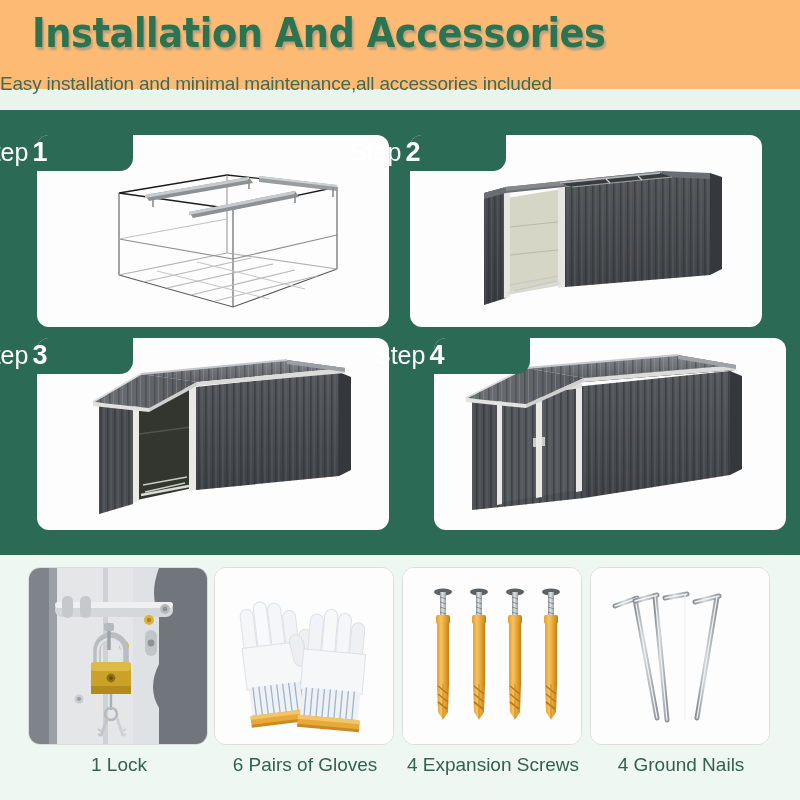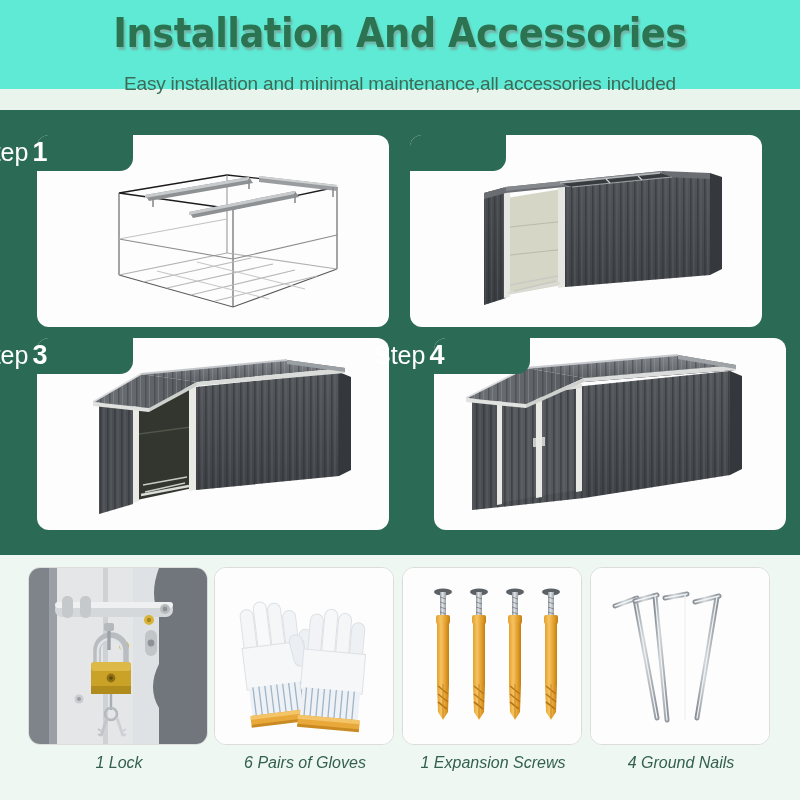--- a/index.html
+++ b/index.html
@@ -11,22 +11,21 @@
     height: 800px;
     background: #e9f5ec;
     font-family: "Liberation Sans", sans-serif;
     overflow: hidden;
     position: relative;
   }
 
   
   .header {
     height: 89px;
-    background: #5eead4;
-    text-align: center;
+    background: #fdba74;
     padding-top: 12px;
     box-sizing: border-box;
   }
   .title {
     font-family: "DejaVu Sans", sans-serif;
     font-size: 40px;
     font-weight: bold;
     color: #2b7351;
     letter-spacing: -0.5px;
     transform: scaleX(0.92);
@@ -132,24 +131,23 @@
     height: 178px;
     background: #fdfdfd;
     border: 1px solid #dcdcdc;
     border-radius: 12px;
     box-sizing: border-box;
     overflow: hidden;
     position: relative;
   }
   .acc-caption {
     margin-top: 9px;
-    font-size: 16px;
+    font-size: 19px;
     color: #33604f;
     white-space: nowrap;
-    font-style: italic;
   }
 </style>
 </head>
 <body>
 
 <div class="header">
   <div class="title">Installation And Accessories</div>
   <div class="subtitle">Easy installation and minimal maintenance,all accessories included</div>
 </div>
 
@@ -252,20 +250,23 @@
           <path d="M162 52 L262 42" stroke="#9fa3a6" stroke-width="1.2" fill="none"></path>
           <path d="M196 44 L200 48" stroke="#cfd2d4" stroke-width="1.2"></path>
           <path d="M228 41 L232 45" stroke="#cfd2d4" stroke-width="1.2"></path>
 
           <path d="M98 158 L150 148" stroke="#dadbd4" stroke-width="2.4" fill="none"></path>
           <path d="M100 150 L148 141" stroke="#c9cac3" stroke-width="1.6" fill="none"></path>
           <path d="M104 156 L146 146" stroke="#c9cac3" stroke-width="1.4" fill="none"></path>
         </svg>
       </div>
       <div class="notch"></div>
+      <div class="step-label">
+        <span>Step</span><b>2</b>
+      </div>
     </div>
 
     <div class="step-card c3">
       <div class="art">
         <svg width="352" height="192" viewBox="0 0 352 192">
           <defs>
             <linearGradient id="s3roofL" x1="0" y1="0" x2="1" y2="0">
               <stop offset="0" stop-color="#6e7276"></stop>
                 <stop offset="1" stop-color="#565a5e"></stop>
             </linearGradient>
@@ -593,21 +594,21 @@
             </g>
             <rect x="1" y="27" width="14" height="9" rx="2" fill="url(#anch)"></rect>
             <rect x="2" y="35" width="12" height="62" fill="url(#anch)"></rect>
             <path d="M2 96 L14 96 L13 124 L8 132 L3 124 Z" fill="url(#anch)"></path>
             <path d="M3 98 L13 106 M3 106 L13 114 M3 114 L12 121" stroke="#b8761a" stroke-width="1.6" fill="none"></path>
             <path d="M8 96 L8 130" stroke="#c98a22" stroke-width="1"></path>
           </g>
         </g>
       </svg>
     </div>
-    <div class="acc-caption">1 Expansion Screws</div>
+    <div class="acc-caption">4 Expansion Screws</div>
   </div>
 
   <div class="acc-item a4">
     <div class="acc-box">
       <svg width="178" height="176" viewBox="0 0 178 176">
         <rect x="0" y="0" width="178" height="176" fill="#fdfdfd"></rect>
         <defs>
           <linearGradient id="stake" x1="0" y1="0" x2="1" y2="0">
             <stop offset="0" stop-color="#8a9095"></stop>
             <stop offset="0.4" stop-color="#d3d8dc"></stop>

